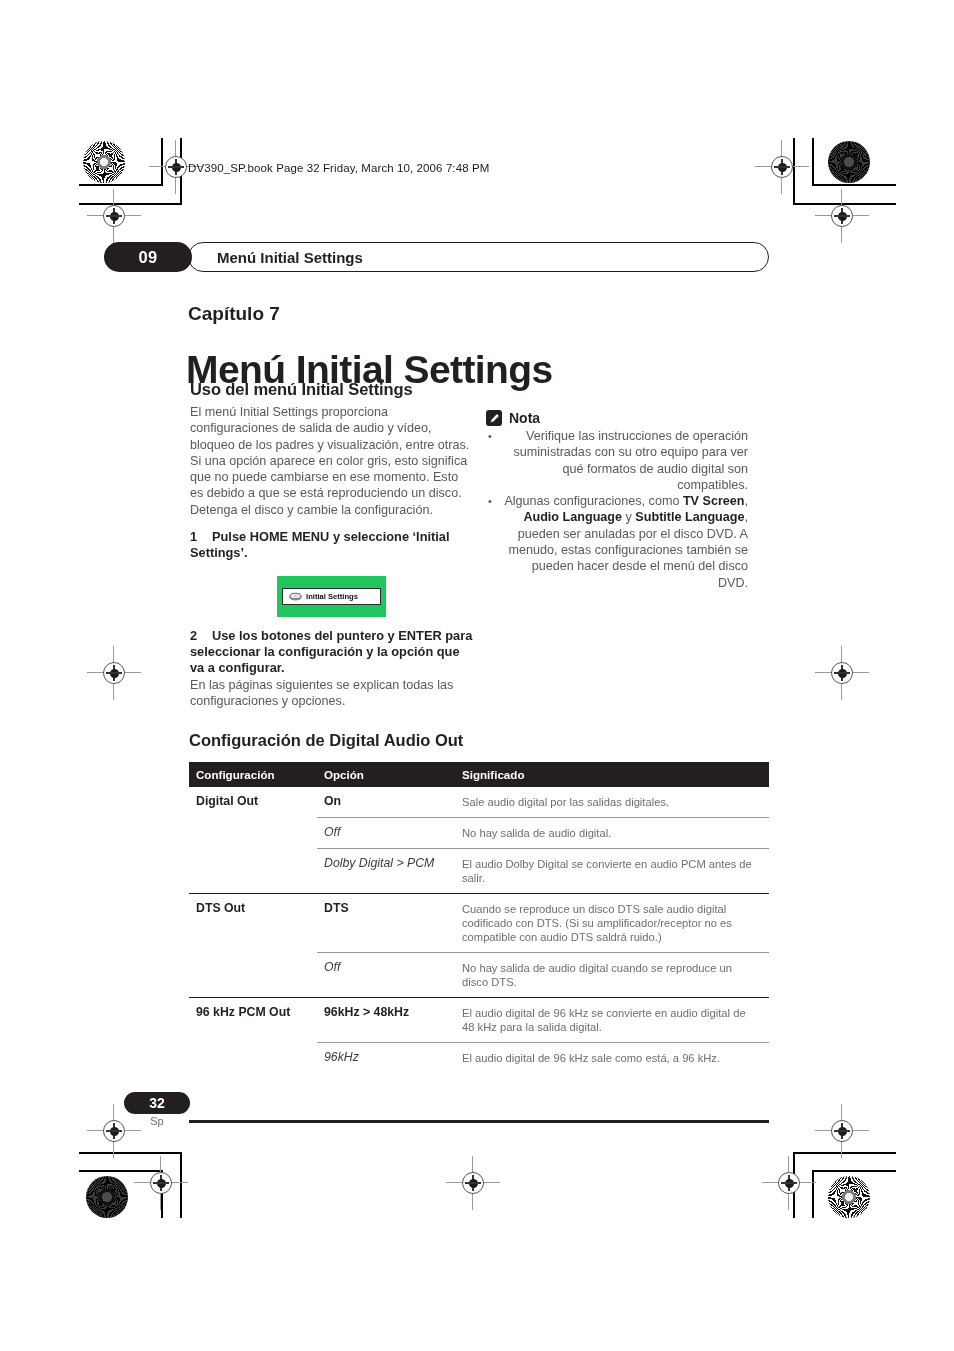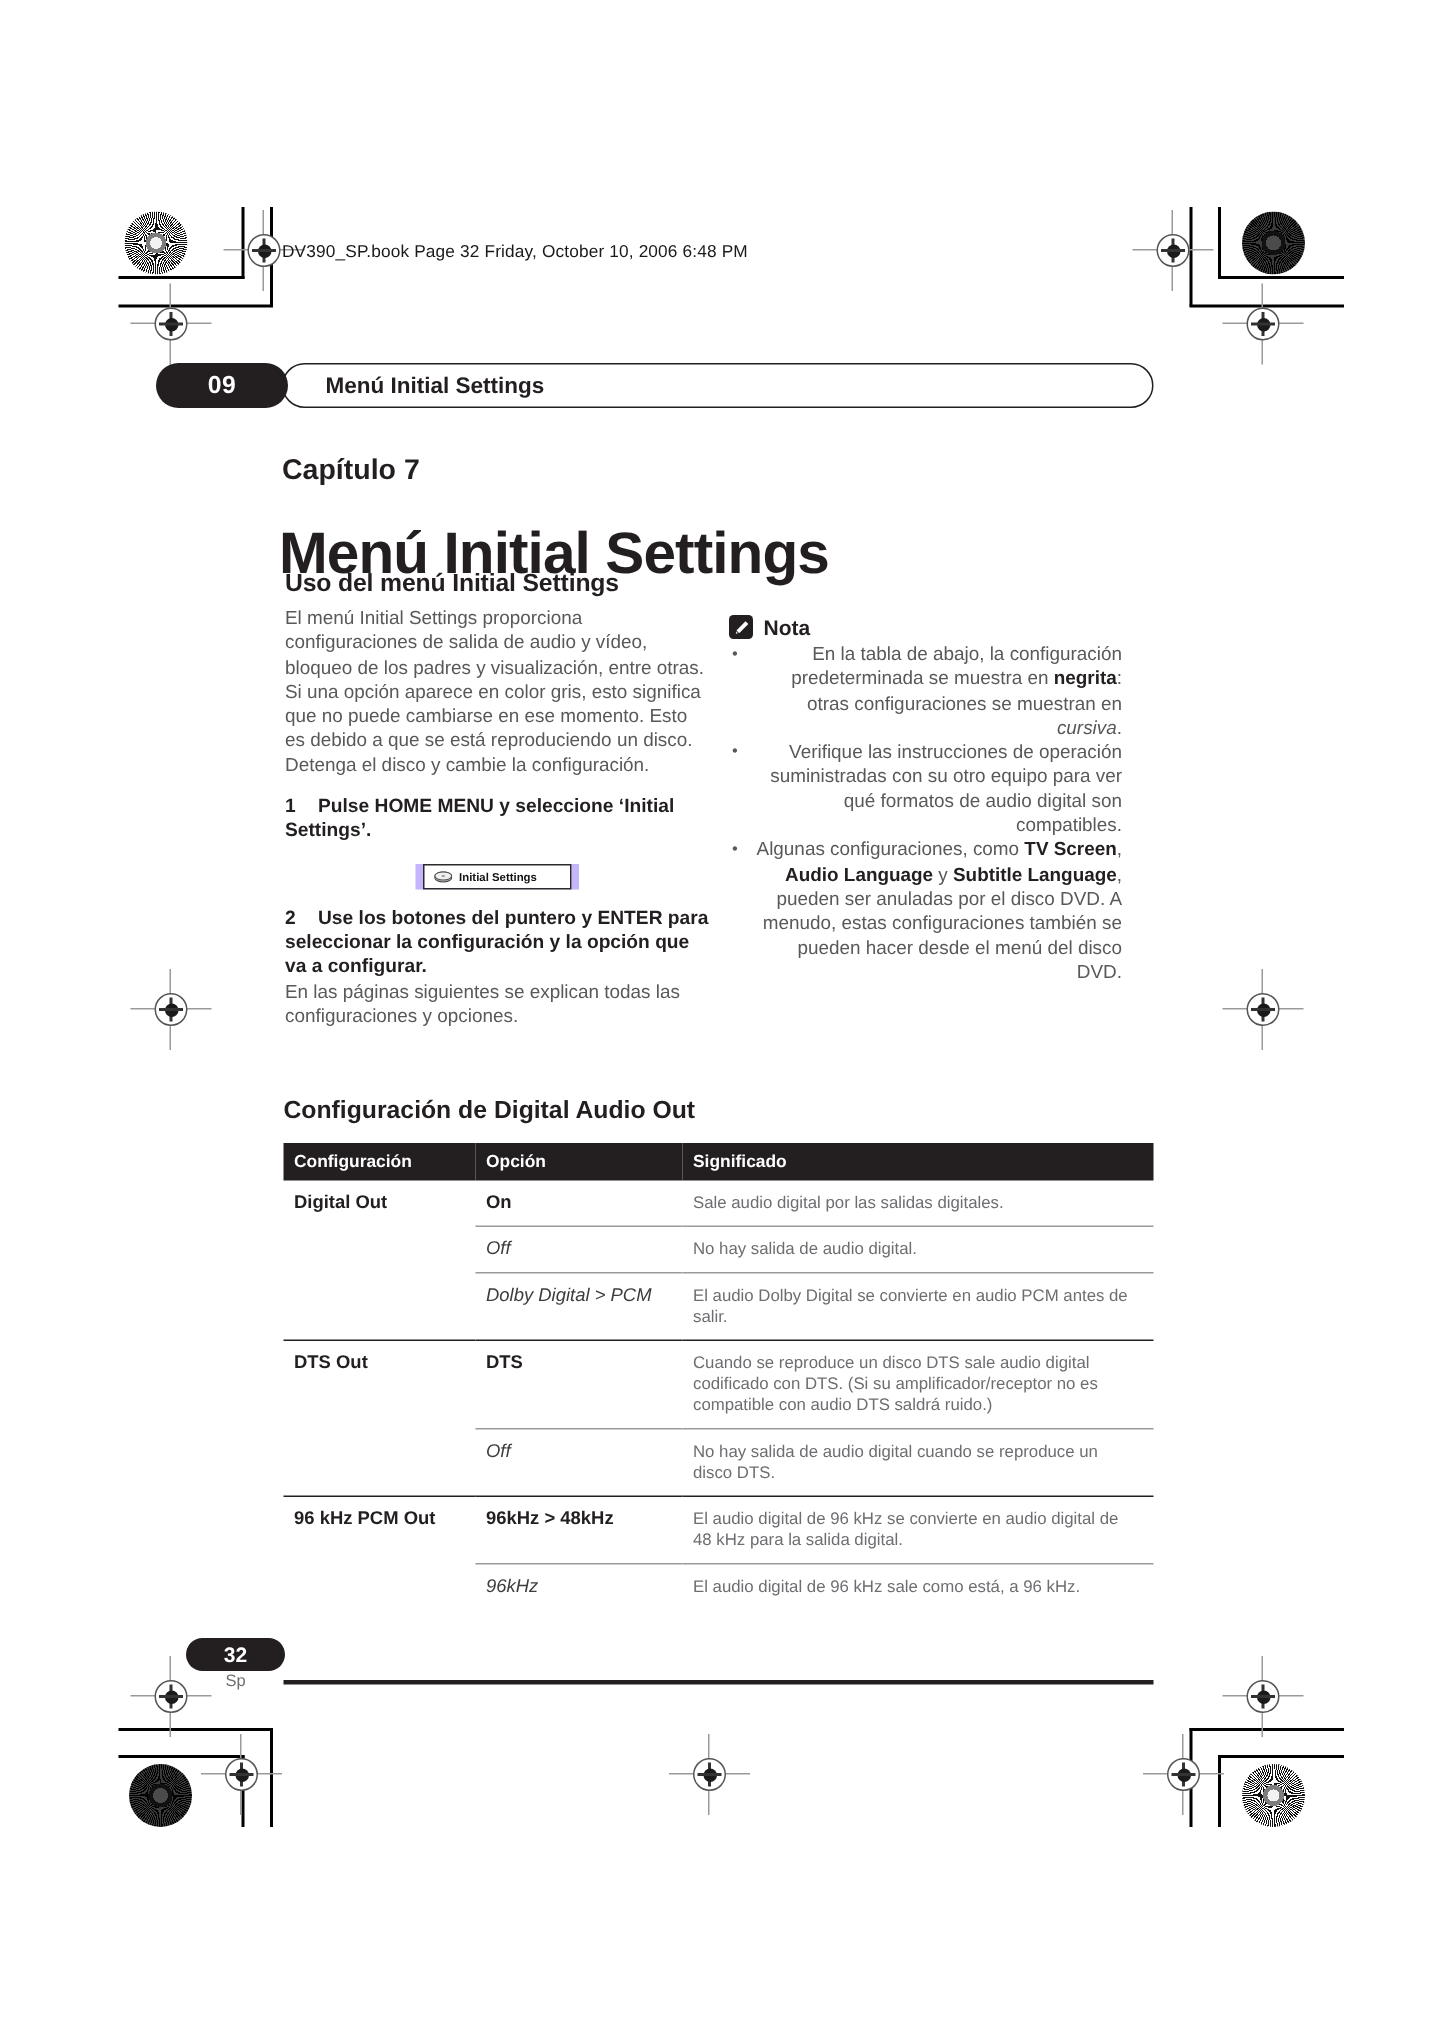--- a/index.html
+++ b/index.html
@@ -110,22 +110,22 @@
   p.step {
     margin: 11px 0 0 0; font-size: 12.8px; line-height: 16.3px;
     font-weight: bold; color: #231f20;
   }
   .step .num { display: inline-block; width: 22px; }
   p.after-step { margin: 0; font-size: 12.6px; line-height: 16.3px; color: #58595b; }
 
   
   .osd-wrap { margin: 14px 0 0 0; display: flex; justify-content: center; }
   .osd-outer {
-    background: #c4b5fd;
-    padding: 0 5px;
+    background: #22c55e;
+    padding: 12px 5px;
     display: inline-block;
   }
   .osd-inner {
     background: #fff;
     border: 1px solid #2b2b2b;
     padding: 3px 22px 3px 6px;
     display: flex; align-items: center; gap: 4px;
     font-size: 7.6px; font-weight: bold; color: #111;
     white-space: nowrap;
   }
@@ -309,21 +309,21 @@
   </div>
   <div style="position:absolute;left:778px;top:1172px;">
     <div class="reg-arm" style="left:-16px; top:10px; width:54px; height:1.2px;"></div>
     <div class="reg-arm" style="left:10px; top:-16px; width:1.2px; height:54px;"></div>
     <div class="reg" style="left:0; top:0;">
         <span class="reg-dot"></span>
       </div>
   </div>
 </div>
 
-<div class="file-header">DV390_SP.book  Page 32  Friday, October 10, 2006  6:48 PM</div>
+<div class="file-header">DV390_SP.book  Page 32  Friday, March 10, 2006  7:48 PM</div>
 
 <div class="chapbar">
   <div class="chapnum">09</div>
   <div class="chaptitle-pill">Menú Initial Settings</div>
 </div>
 
 <div class="chap-label">Capítulo 7</div>
 <h1 class="chap-title">Menú Initial Settings</h1>
 
 <div class="colL">
@@ -359,21 +359,20 @@
   <div class="nota-head">
     <span class="nota-icon">
       <svg width="11" height="11" viewBox="0 0 16 16">
         <path d="M11.6 1.6 L14.4 4.4 L6.0 12.8 L2.2 13.9 L3.3 10.1 Z" fill="#ffffff"></path>
         <path d="M2.9 11.2 L4.8 13.1" stroke="#231f20" stroke-width="1" fill="none"></path>
       </svg>
     </span>
     <span class="nota-label">Nota</span>
   </div>
   <ul class="notes" id="nota-list">
-      <li><span>En la tabla de abajo, la configuración predeterminada se muestra en </span><b>negrita</b><span>: otras configuraciones se muestran en </span><i>cursiva</i><span>.</span></li>
       <li><span>Verifique las instrucciones de operación suministradas con su otro equipo para ver qué formatos de audio digital son compatibles.</span></li>
       <li><span>Algunas configuraciones, como </span><b>TV Screen</b><span>, </span><b>Audio Language</b><span> y </span><b>Subtitle Language</b><span>, pueden ser anuladas por el disco DVD. A menudo, estas configuraciones también se pueden hacer desde el menú del disco DVD.</span></li>
     </ul>
 </div>
 
 <h2 class="tabletitle">Configuración de Digital Audio Out</h2>
 
 <table class="spec">
   <colgroup>
       <col class="c1">

